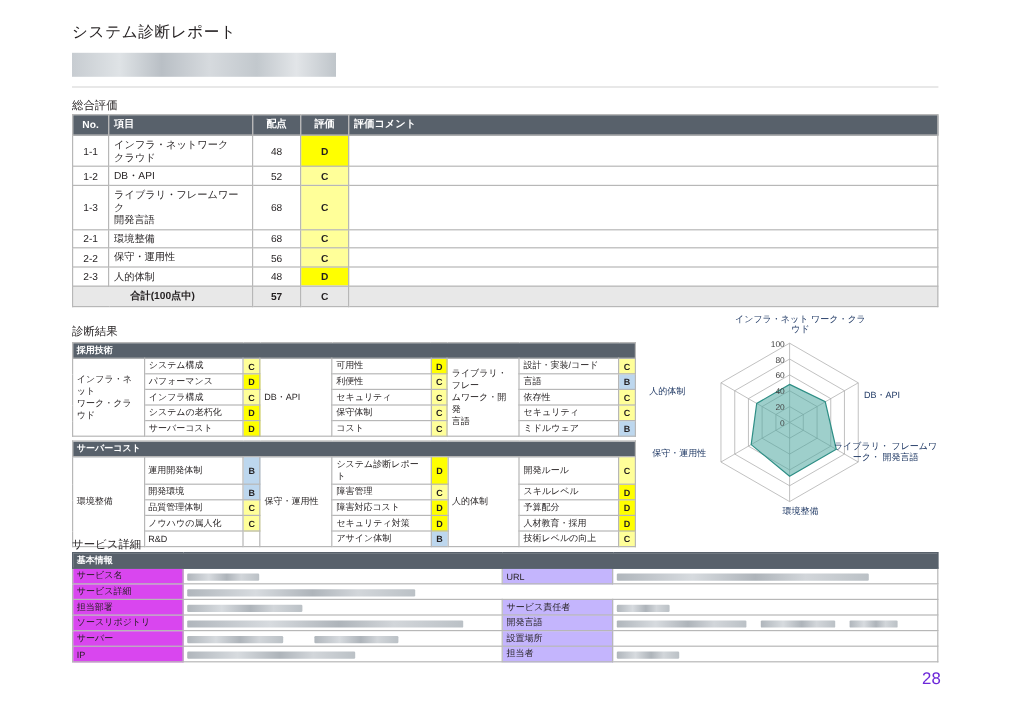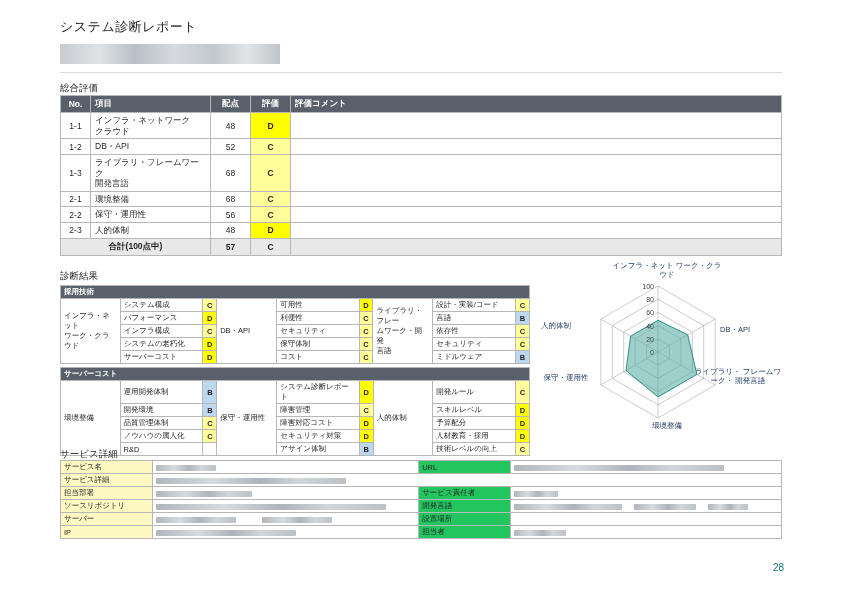--- a/index.html
+++ b/index.html
@@ -62,27 +62,27 @@
   
   .radar { position:absolute; left:540px; top:264px; width:250px; height:180px; }
   .radar svg { display:block; }
   .radar-label { position:absolute; font-size:7.5px; color:#1f3864; text-align:center; line-height:1.15; }
 
   
   .svc { position:absolute; left:60px; top:460px; width:722px; font-size:7.5px; }
   .svc table { width:100%; }
   .svc td { border:1px solid #b7b7b7; padding:1px 3px; height:12px; }
   .svc .band td { background:#58616b; color:#fff; font-weight:bold; border:1px solid #58616b; }
-  .lbl { width:92px; background:#fef9c3; }
-  .lbl2 { width:92px; background:#22c55e; }
+  .lbl { width:92px; background:#d946ef; }
+  .lbl2 { width:92px; background:#c4b5fd; }
   .bs { display:inline-block; height:6px; vertical-align:middle; border-radius:1px;
         background: linear-gradient(90deg,#b0b6bc 0%, #d7dbdf 30%, #aeb4ba 55%, #d2d6da 75%, #bbc1c6 100%);
         filter: blur(0.6px); }
 
-  .page-num { position:absolute; right:58px; bottom:22px; font-size:10px; color:#0f766e; }
+  .page-num { position:absolute; right:58px; bottom:22px; font-size:14px; color:#6d28d9; }
 </style>
 </head>
 <body>
 
 <div class="page">
 
   <div class="title-wrap">
     <div class="doc-title">システム診断レポート</div>
     <div class="redact-block"></div>
   </div>
@@ -311,20 +311,23 @@
     <div class="radar-label" style="left:72px; top:158px; width:110px;">環境整備</div>
     <div class="radar-label" style="left:-14px; top:110px; width:80px;">保守・運用性</div>
     <div class="radar-label" style="left:-22px; top:58px; width:76px;">人的体制</div>
   </div>
 
   <div class="sec-h" style="left:60px; top:448px;">サービス詳細</div>
 
   <div class="svc">
     <table>
       <tbody>
+          <tr class="band">
+        <td colspan="4">基本情報</td>
+      </tr>
       <tr>
         <td class="lbl">サービス名</td>
         <td><span class="bs" style="width:60px"></span></td>
         <td class="lbl2" style="width:78px">URL</td>
         <td><span class="bs" style="width:210px"></span></td>
       </tr>
       <tr>
         <td class="lbl">サービス詳細</td>
         <td colspan="3"><span class="bs" style="width:190px"></span></td>
       </tr>

